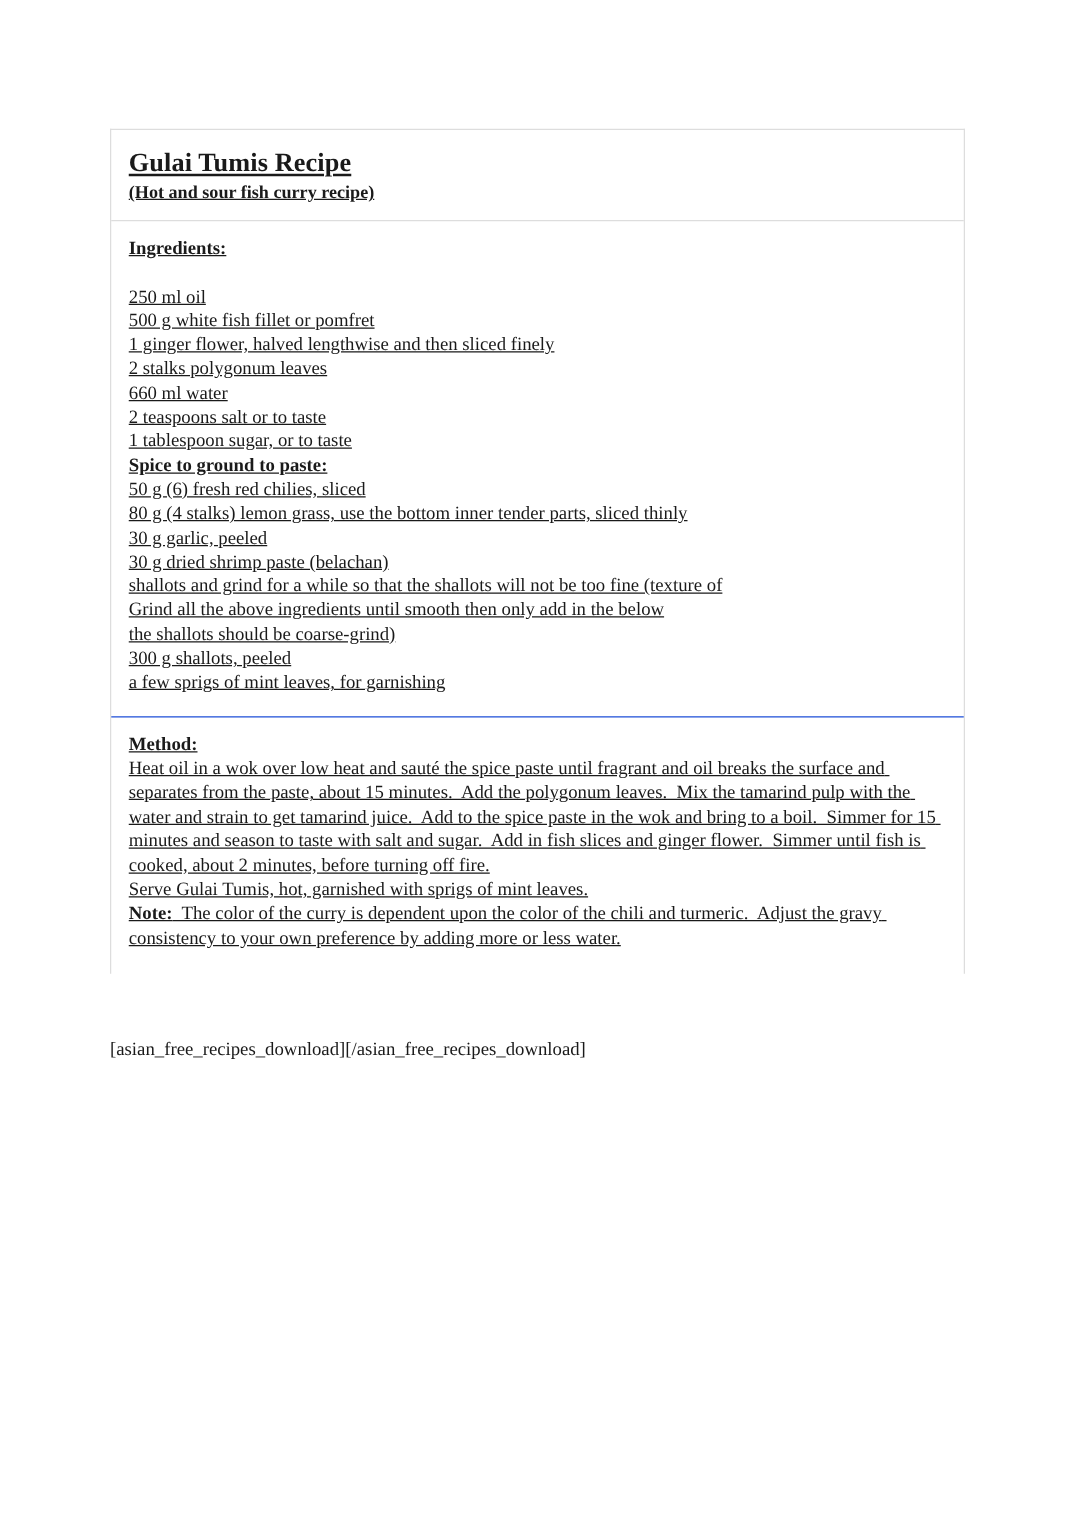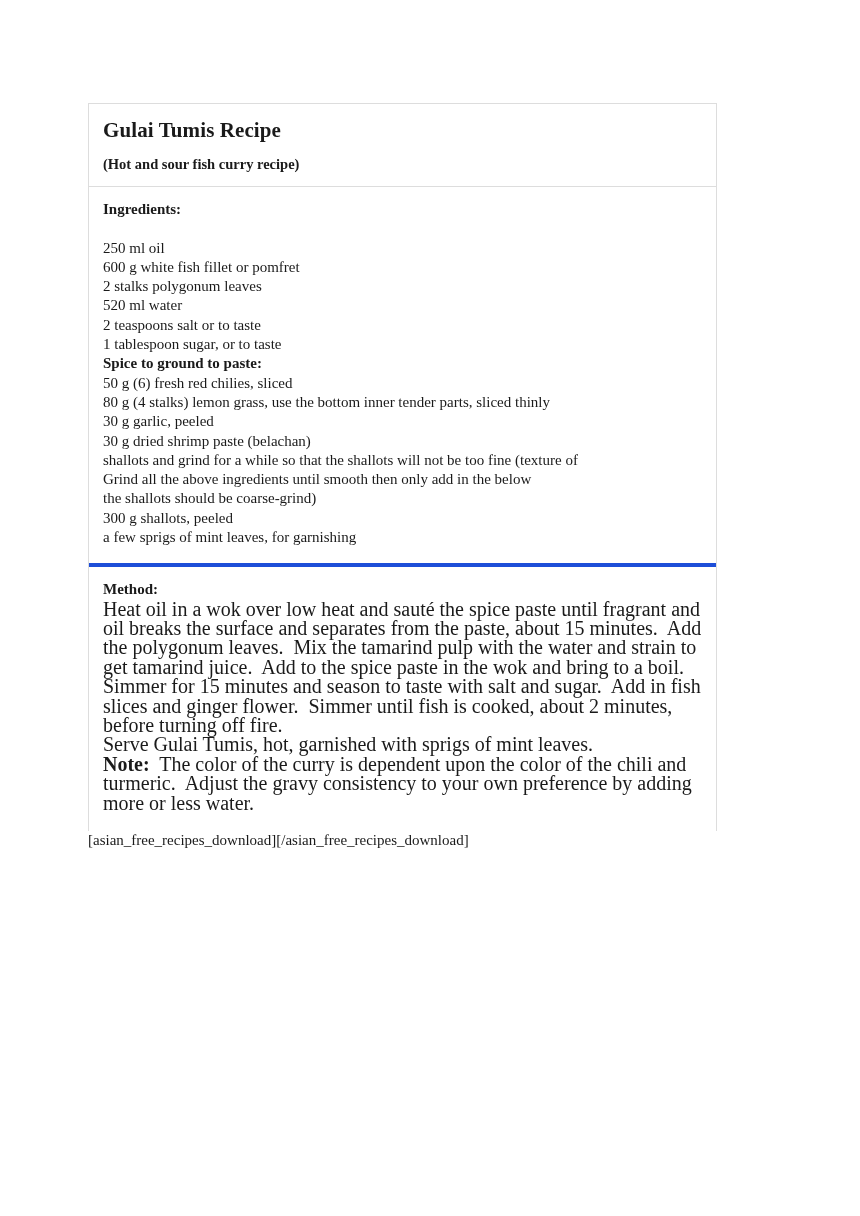--- a/index.html
+++ b/index.html
@@ -19,48 +19,49 @@
     position: absolute;
     left: 0;
     top: 0;
     width: 860px;
     height: 1216px;
   }
   .recipe-card {
     position: absolute;
     left: 88px;
     top: 103px;
-    width: 629px;
+    width: 684px;
     box-sizing: border-box;
     border: 1px solid #dddddd;
     border-bottom: none;
     background: #ffffff;
+    text-decoration: underline;
   }
   .card-section {
     padding: 0;
   }
   .header-section {
     border-bottom: 1px solid #dddddd;
     padding: 14px 14px 13px 14px;
   }
   .recipe-title {
     font-size: 21px;
     font-weight: bold;
     line-height: 25px;
     margin: 0;
     letter-spacing: 0.1px;
   }
   .recipe-subtitle {
     font-size: 14.5px;
     font-weight: bold;
     line-height: 18px;
-    margin: 12px 0 0 0;
+    margin: 2px 0 0 0;
   }
   .ingredients-section {
-    border-bottom: 4px solid #1d4ed8;
+    border-bottom: 1px solid #1d4ed8;
     padding: 13px 14px 16px 14px;
   }
   .section-heading {
     font-size: 15px;
     font-weight: bold;
     line-height: 19.3px;
     margin: 0;
   }
   .blank-line {
     height: 19.3px;
@@ -77,21 +78,21 @@
     padding: 0;
     white-space: pre-wrap;
   }
   .ing-list li.bold {
     font-weight: bold;
   }
   .method-section {
     padding: 13px 14px 18px 14px;
   }
   .method-body {
-    font-size: 20px;
+    font-size: 15px;
     line-height: 19.4px;
     margin: 0;
   }
   .method-para {
     margin: 0;
     white-space: pre-wrap;
     text-align: left;
   }
   .method-para b {
     font-weight: bold;
@@ -115,23 +116,24 @@
     <div class="card-section header-section">
       <h1 class="recipe-title">Gulai Tumis Recipe</h1>
       <div class="recipe-subtitle">(Hot and sour fish curry recipe)</div>
     </div>
 
     <div class="card-section ingredients-section">
       <div class="section-heading">Ingredients:</div>
       <div class="blank-line"></div>
       <ul class="ing-list">
       <li>250 ml oil</li>
-          <li>600 g white fish fillet or pomfret</li>
+          <li>500 g white fish fillet or pomfret</li>
+          <li>1 ginger flower, halved lengthwise and then sliced finely</li>
           <li>2 stalks polygonum leaves</li>
-          <li>520 ml water</li>
+          <li>660 ml water</li>
           <li>2 teaspoons salt or to taste</li>
           <li>1 tablespoon sugar, or to taste</li>
           <li class="bold">Spice to ground to paste:</li>
           <li>50 g (6) fresh red chilies, sliced</li>
           <li>80 g (4 stalks) lemon grass, use the bottom inner tender parts, sliced thinly</li>
           <li>30 g garlic, peeled</li>
           <li>30 g dried shrimp paste (belachan)</li>
           <li>shallots and grind for a while so that the shallots will not be too fine (texture of</li>
           <li>Grind all the above ingredients until smooth then only add in the below</li>
           <li>the shallots should be coarse-grind)</li>

